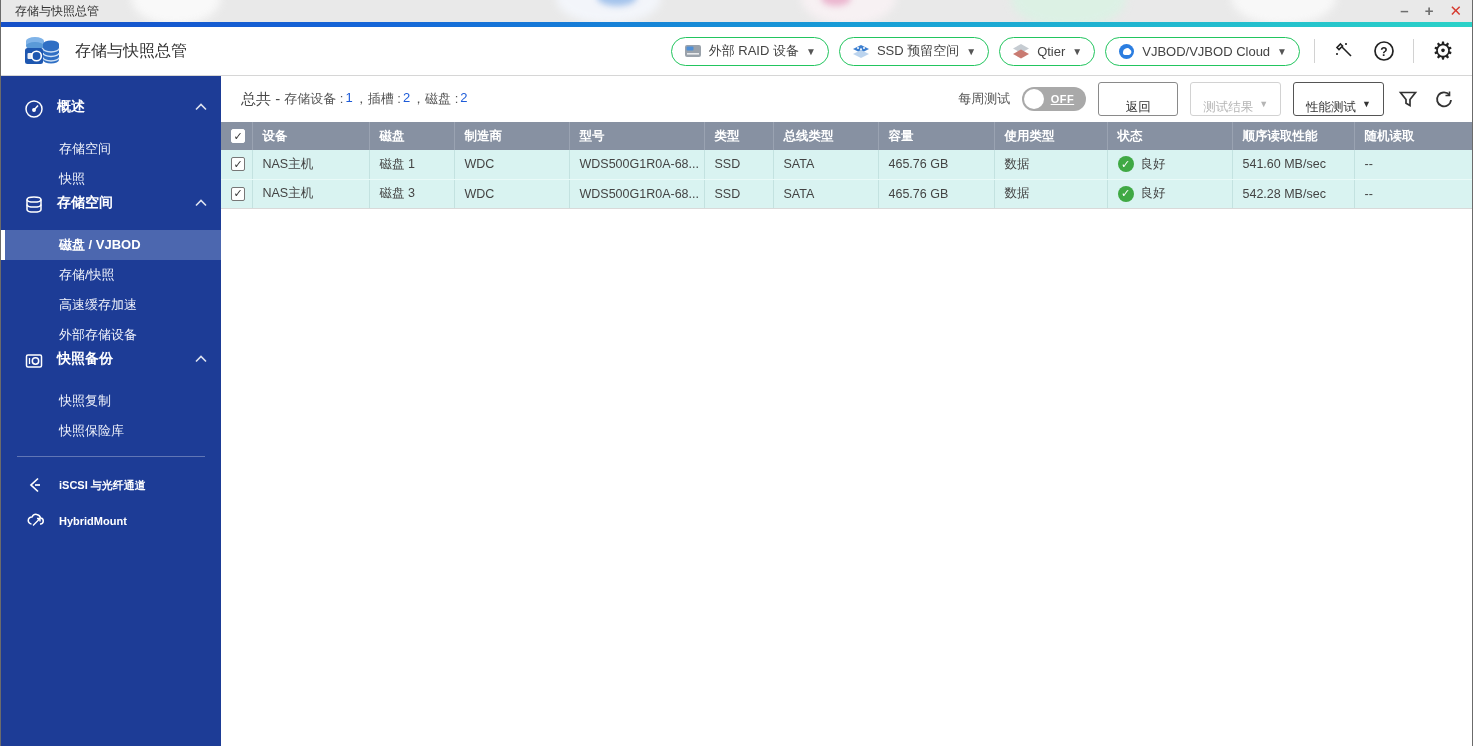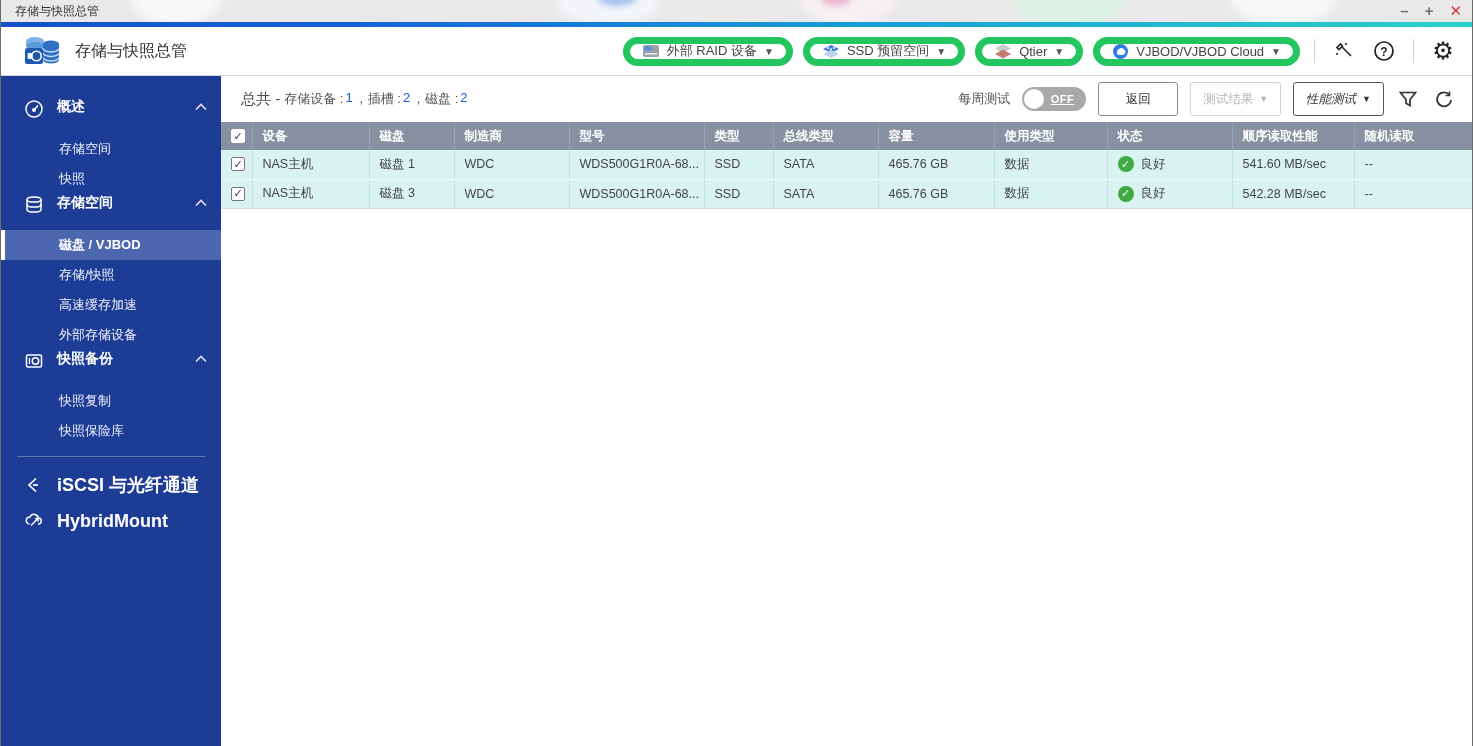--- a/index.html
+++ b/index.html
@@ -27,21 +27,21 @@
 
   
   .accent { height:5px; background:linear-gradient(90deg,#1550c8 0%,#1565d8 25%,#18a0d6 60%,#2bd2c8 100%); flex:0 0 auto; }
 
   
   .appheader { height:49px; background:#fff; border-bottom:1px solid #d6d6d6;
     display:flex; align-items:center; padding:0 14px 0 22px; flex:0 0 auto; }
   .app-icon { width:38px; height:34px; margin-right:14px; }
   .app-title { font-size:16px; color:#333; }
   .header-right { margin-left:auto; display:flex; align-items:center; gap:10px; }
-  .pill-btn { height:29px; border:7px solid #22c55e; border-radius:15px; background:#fff;
+  .pill-btn { height:29px; border:1px solid #22c55e; border-radius:15px; background:#fff;
     display:flex; align-items:center; gap:7px; padding:0 12px; font-size:13px; color:#444;
     cursor:pointer; white-space:nowrap; }
   .pill-btn .caret { font-size:10px; color:#555; }
   .hdr-sep { width:1px; height:24px; background:#d2d2d2; margin:0 4px; }
   .icon-btn { width:30px; height:30px; display:flex; align-items:center; justify-content:center;
     cursor:pointer; color:#222; }
   .gear-glyph { font-size:24px; line-height:1; color:#222; }
 
   
   .main { flex:1 1 auto; display:flex; min-height:0; }
@@ -53,46 +53,46 @@
     font-size:14px; font-weight:bold; cursor:pointer; }
   .nav-header .nav-ico { width:22px; height:22px; margin-right:12px; flex:0 0 auto;
     display:flex; align-items:center; justify-content:center; }
   .nav-header .chev { margin-left:auto; opacity:.85; }
   .nav-sub { height:30px; display:flex; align-items:center; padding-left:58px; font-size:13px;
     cursor:pointer; color:#f0f3fb; position:relative; }
   .nav-sub.selected { background:#4c67af; color:#fff; font-weight:bold; }
   .nav-sub.selected::before { content:""; position:absolute; left:0; top:0; bottom:0;
     width:4px; background:#fff; }
   .nav-divider { height:1px; background:rgba(255,255,255,.3); margin:10px 16px; }
-  .nav-top { height:36px; display:flex; align-items:center; padding:0 14px 0 22px;
-    font-size:18px; font-weight:bold; cursor:pointer; }
+  .nav-top { height:36px; display:flex; align-items:center; padding:0 14px 0 16px;
+    font-size:11px; font-weight:bold; cursor:pointer;margin-left:8px; }
   .nav-top .nav-ico { width:22px; height:22px; margin-right:12px; display:flex;
     align-items:center; justify-content:center; }
 
   
   .content { flex:1 1 auto; display:flex; flex-direction:column; background:#fff; min-width:0; }
   .toolbar { height:46px; display:flex; align-items:center; padding:0 16px 0 20px; flex:0 0 auto; }
   .summary { font-size:13px; color:#555; display:flex; align-items:flex-start; white-space:nowrap; }
   .summary .prefix { font-size:15px; color:#4a4a4a; margin-right:4px; }
   .summary .num { color:#1d5bd8; margin:0 2px; }
   .toolbar-right { margin-left:auto; display:flex; align-items:center; gap:12px; }
   .tg-label { font-size:13px; color:#555; }
   .toggle { width:64px; height:24px; background:#a9a9a9; border-radius:12px; position:relative;
     cursor:pointer; display:flex; align-items:center; }
   .toggle .knob { position:absolute; left:2px; top:2px; width:20px; height:20px; background:#fff;
     border-radius:50%; }
   .toggle .tg-state { position:absolute; right:12px; color:#fff; font-size:11px; font-weight:bold;
     letter-spacing:.5px;text-decoration:underline; }
   .btn { height:27px; background:#fff; border:1px solid #8a8a8a; border-radius:3px;
-    font-size:12.5px; color:#333; display:flex; align-items:center; justify-content:center;
+    font-size:12.5px; color:#333; display:flex; justify-content:center;
     cursor:pointer; padding:16px 12px; }
   .btn.back { width:80px; }
   .btn.disabled { border-color:#d2d2d2; color:#b5b5b5; cursor:default; }
   .btn .caret { font-size:9px; margin-left:6px; }
-  .btn.dark-border { border-color:#555;font-style:italic; }
+  .btn.dark-border { border-color:#555; }
   .tool-ico { width:24px; height:24px; display:flex; align-items:center; justify-content:center;
     cursor:pointer; color:#333; }
 
   
   .table-wrap { flex:1 1 auto; overflow:hidden; }
   table { border-collapse:collapse; width:100%; table-layout:fixed; }
   thead th { background:#8791a2; color:#fff; font-size:12.5px; font-weight:bold; text-align:left;
     height:28px; padding:0 10px; border-right:1px solid #9aa3b2; white-space:nowrap;
     overflow:hidden; }
   thead th:last-child { border-right:none; }

